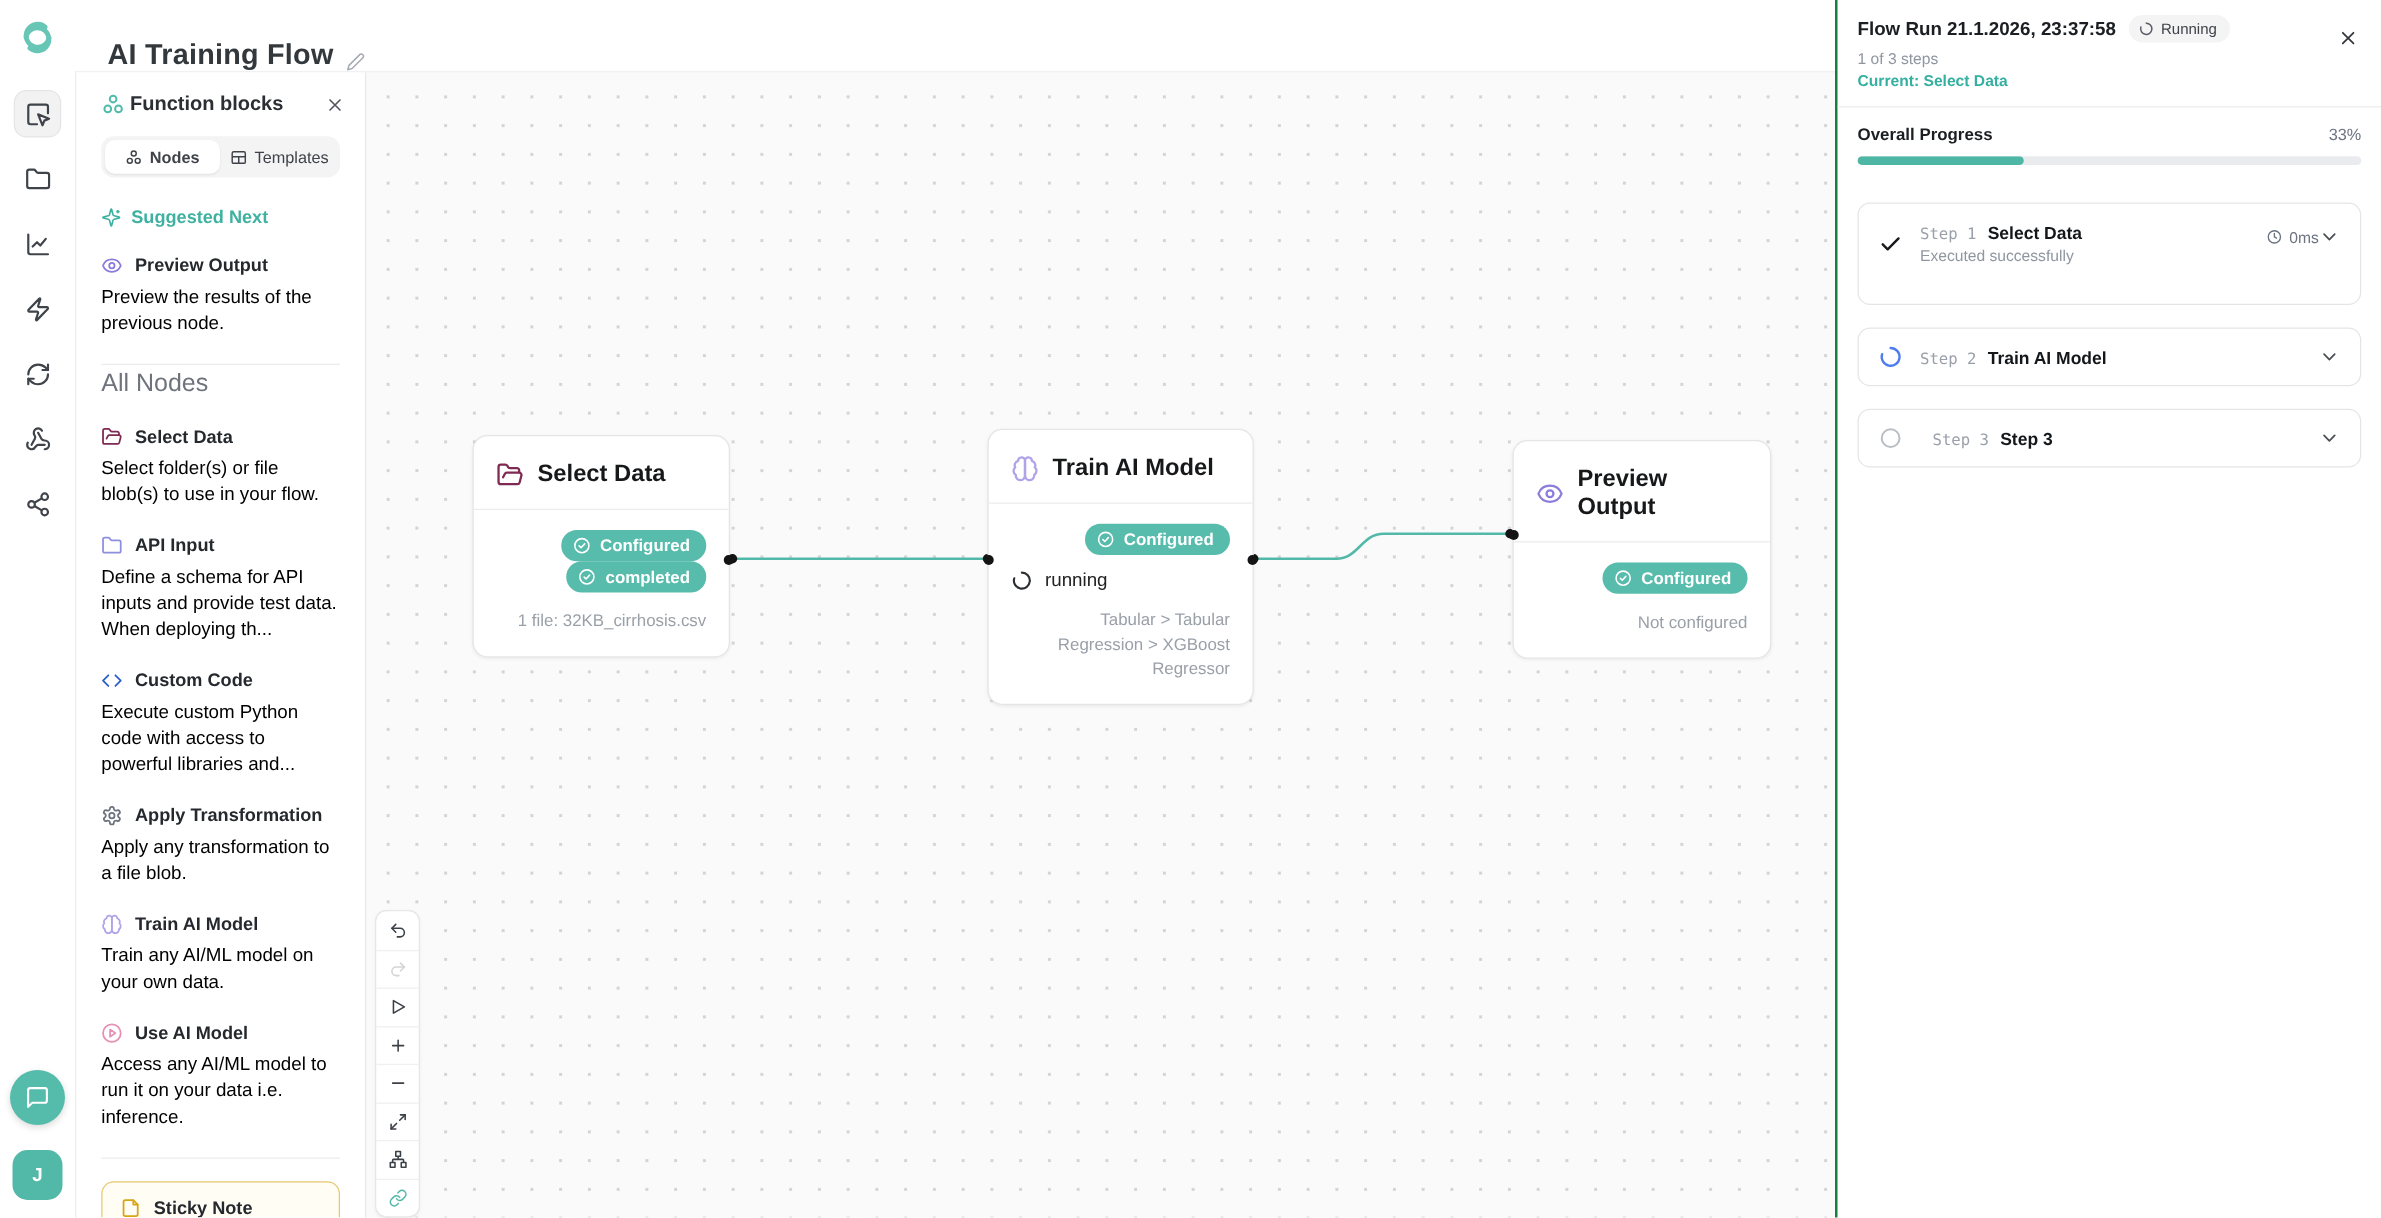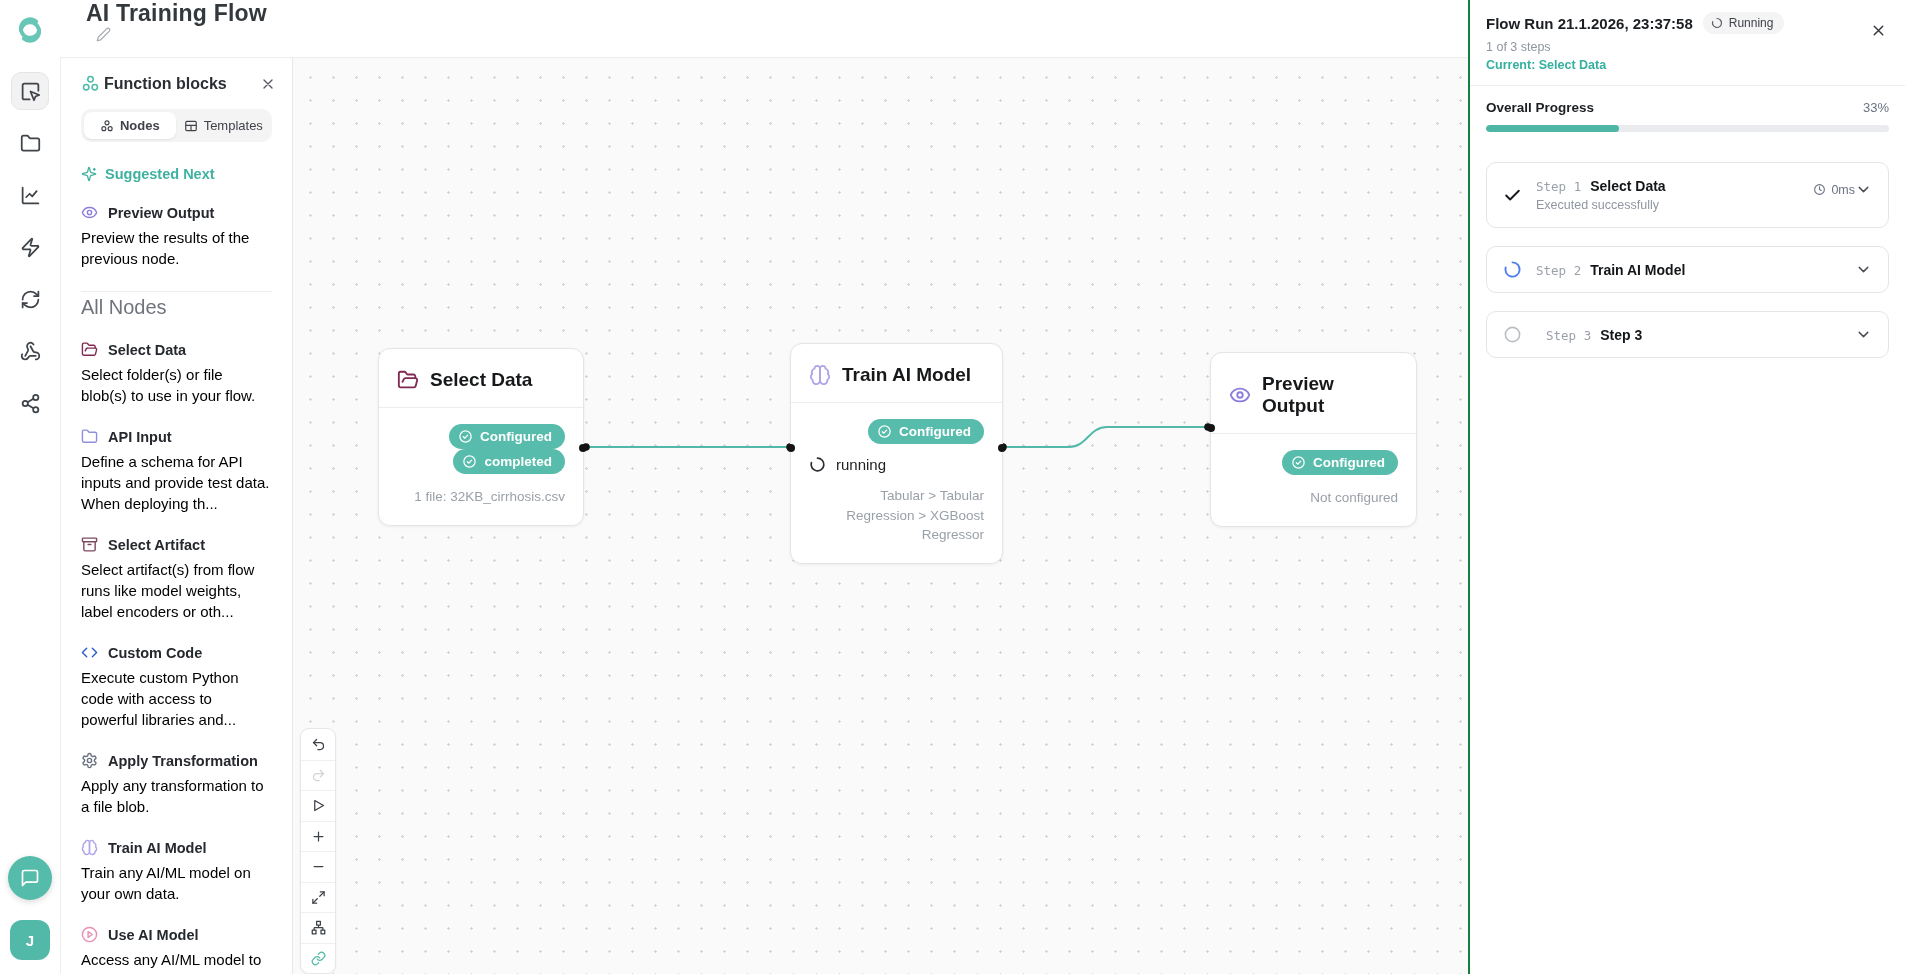--- a/index.html
+++ b/index.html
@@ -17,21 +17,21 @@
     justify-content:center; color:#3f434a; cursor:pointer; background:transparent; border:1px solid transparent; }
   .rail-btn.active { background:#f2f2f3; border-color:#e5e5e8; }
   .rail-bottom { margin-top:auto; display:flex; flex-direction:column; align-items:center; gap:20px; margin-bottom:14px; }
   .chat-fab { width:44px; height:44px; border-radius:50%; background:#55bcab; display:flex;
     align-items:center; justify-content:center; color:#fff; box-shadow:0 2px 6px rgba(0,0,0,.15); cursor:pointer; }
   .avatar { width:40px; height:40px; border-radius:12px; background:#52b9a9; color:#fff;
     font-weight:700; font-size:15px; display:flex; align-items:center; justify-content:center; cursor:pointer; }
 
   
   .topbar { position:absolute; left:60px; top:0; width:1408px; height:58px; background:#fff;
-    border-bottom:1px solid #ededf0; display:flex; align-items:flex-start; padding:0 0 0 26px; z-index:20;flex-direction:column; }
+    border-bottom:1px solid #ededf0; display:flex; align-items:flex-end; padding:0 0 0 26px; z-index:20; }
   .flow-title { font-size:23px; font-weight:700; color:#33383d; letter-spacing:.2px; }
   .edit-pencil { margin-left:10px; color:#a7abb3; cursor:pointer; }
 
   
   .blocks-panel { position:absolute; left:60px; top:58px; width:233px; height:916px; background:#fff;
     border-left:1px solid #eeeef1; border-right:1px solid #e7e7ea; overflow:hidden; z-index:20;
     display:flex; flex-direction:column; }
   .bp-header { display:flex; align-items:center; gap:4px; padding:16px 16px 6px 20px; }
   .bp-title { font-size:16px; font-weight:700; color:#2b2f33; flex:1; }
   .bp-close { color:#55595f; cursor:pointer; }
@@ -92,21 +92,21 @@
   .rp-close { position:absolute; top:22px; right:18px; color:#34373c; cursor:pointer; }
   .rp-div { border:none; border-top:1px solid #ececef; margin:13px -16px 0 -16px; }
   .rp-progress-row { margin-top:14px; display:flex; align-items:center; justify-content:space-between; }
   .rp-progress-label { font-size:13.5px; font-weight:700; color:#1b1e22; }
   .rp-progress-val { font-size:13px; color:#6b7280; }
   .rp-bar { margin-top:10px; height:7px; border-radius:5px; background:#e9ebee; overflow:hidden; }
   .rp-bar-fill { height:100%; background:#4db6a5; border-radius:5px; }
   .rp-steps { margin-top:30px; display:flex; flex-direction:column; gap:18px; }
   .step-card { border:1px solid #e5e5e8; border-radius:10px; padding:13px 16px; display:flex;
     align-items:center; cursor:pointer; background:#fff; }
-  .step-card.tall { align-items:flex-start; padding-top:15px; padding-bottom:15px; }
+  .step-card.tall { align-items:flex-start; padding-top:15px; padding-bottom:31px; }
   .step-left { display:flex; gap:14px; flex:1; min-width:0; }
   .step-state { margin-top:1px; }
   .step-title-row { display:flex; align-items:baseline; gap:9px; }
   .step-num { font-family:"DejaVu Sans Mono", monospace; font-size:12.5px; color:#9aa0aa; }
   .step-name { font-size:14px; font-weight:700; color:#14171a; }
   .step-desc { margin-top:4px; font-size:12.5px; color:#8f96a0; }
   .step-right { display:flex; align-items:center; color:#6b7280; }
   .step-dur { display:flex; align-items:center; gap:5px; font-size:12.5px; }
   .chev { color:#4b4f55; }
   .spin-blue { color:#4f7df0; }
@@ -439,31 +439,20 @@
     <div class="pitem">
       <div class="pitem-row">
           <span class="icon ic-indigo">
             <svg class="glyph" width="17" height="17">
               <use href="#i-folder"></use>
             </svg>
           </span>
           <span class="pitem-title">API Input</span>
         </div>
       <div class="pitem-desc">Define a schema for API inputs and provide test data. When deploying th...</div>
-    </div>
-    <div class="pitem">
-      <div class="pitem-row">
-          <span class="icon ic-wine">
-            <svg class="glyph" width="17" height="17">
-              <use href="#i-archive"></use>
-            </svg>
-          </span>
-          <span class="pitem-title">Select Artifact</span>
-        </div>
-      <div class="pitem-desc">Select artifact(s) from flow runs like model weights, label encoders or oth...</div>
     </div>
     <div class="pitem">
       <div class="pitem-row">
           <span class="icon ic-blue">
             <svg class="glyph" width="17" height="17">
               <use href="#i-code"></use>
             </svg>
           </span>
           <span class="pitem-title">Custom Code</span>
         </div>

